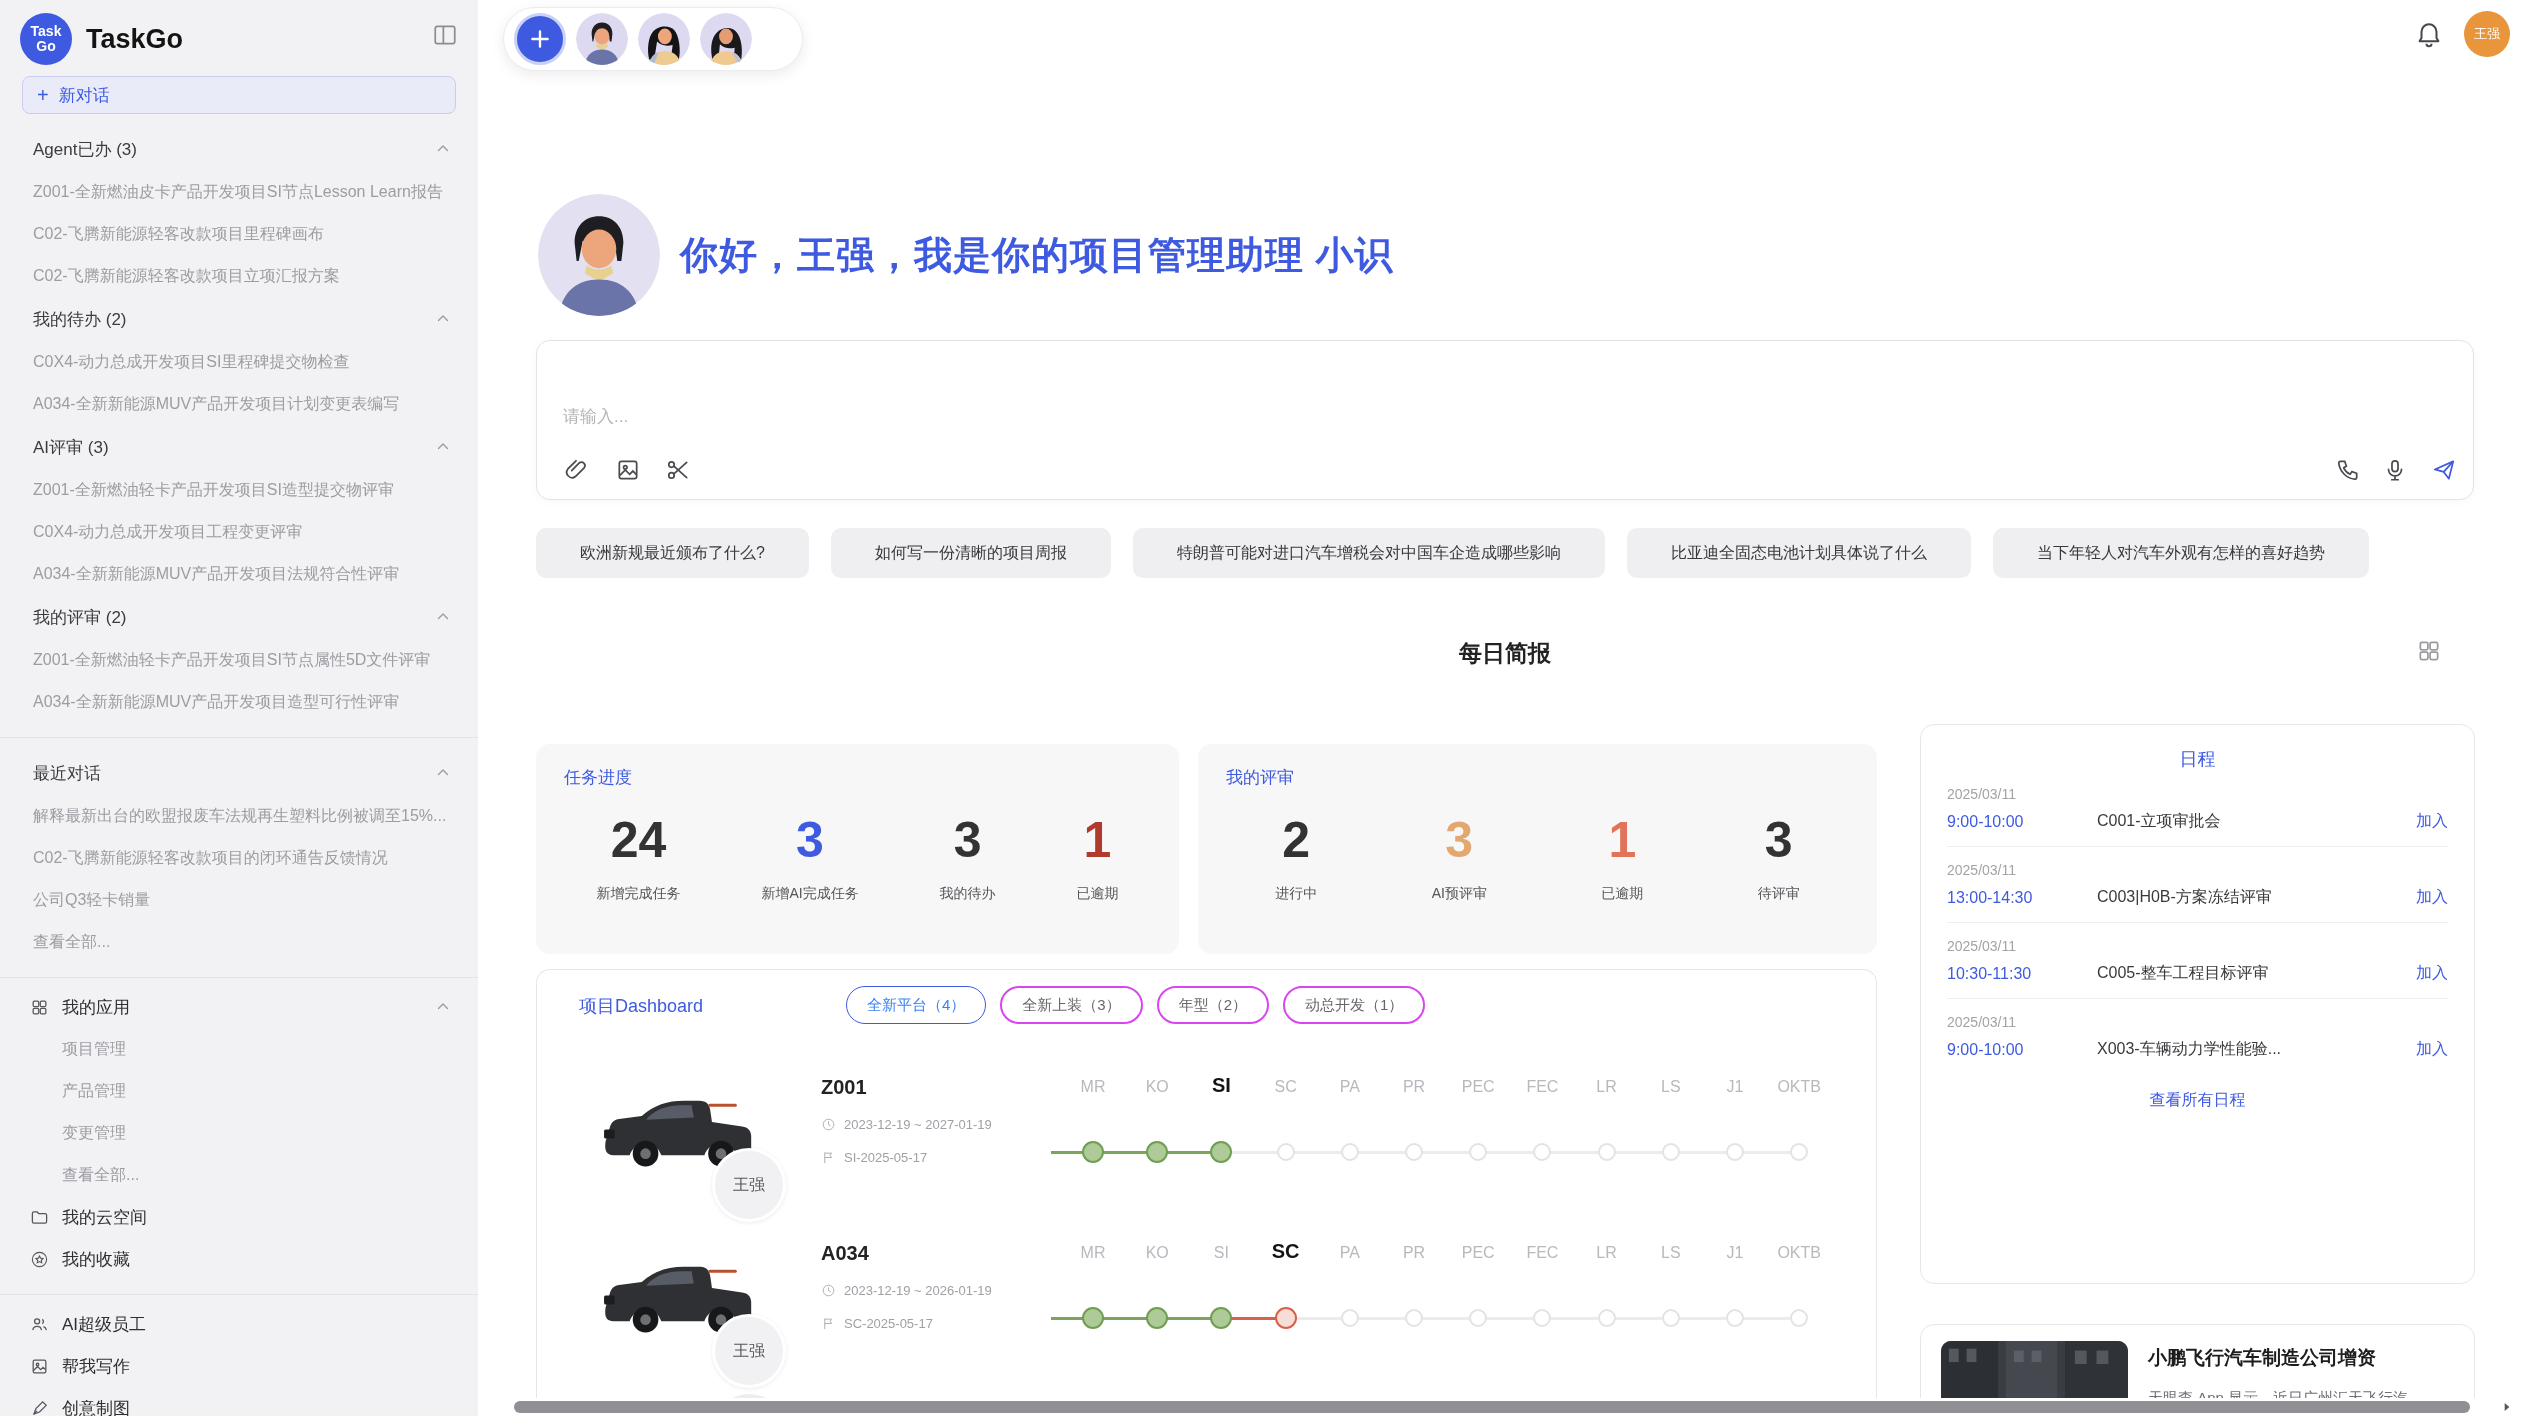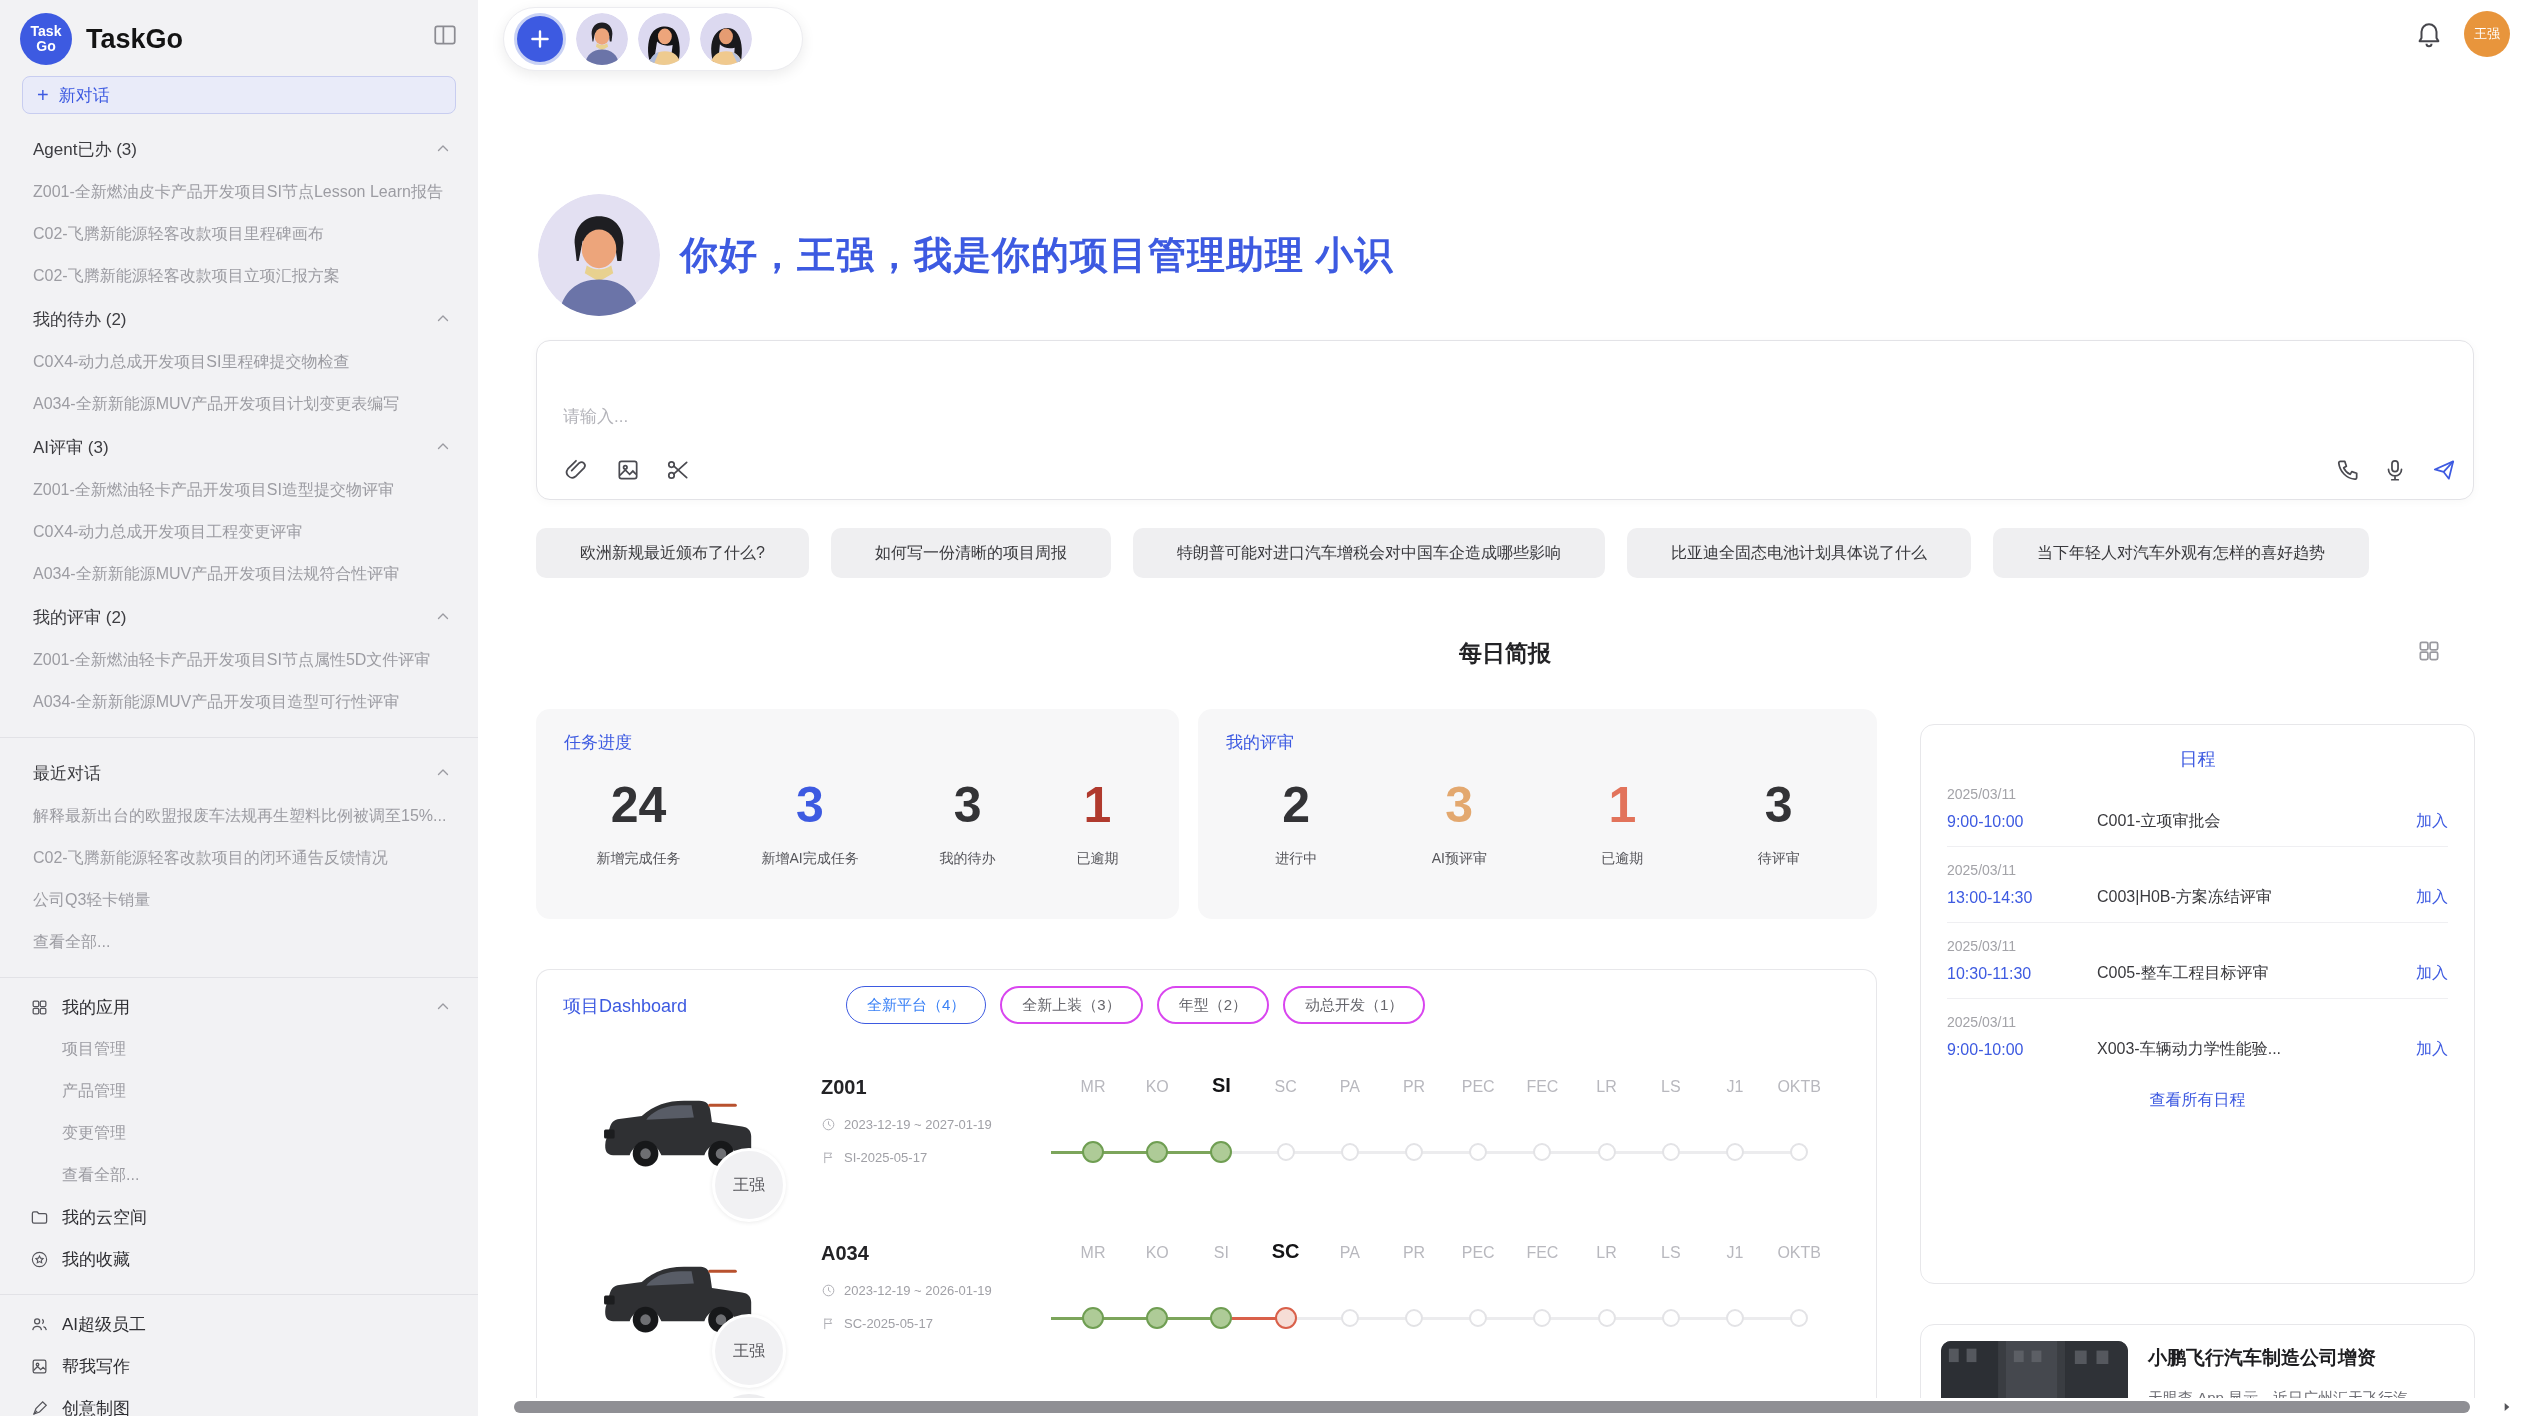--- a/index.html
+++ b/index.html
@@ -70,42 +70,42 @@
 
   .chips { position:absolute; left:58px; top:528px; width:1940px; display:flex; gap:22px; }
   .chip { height:50px; background:#efeff1; border-radius:10px; display:flex; align-items:center;
     padding:0 44px; font-size:16px; color:#39393d; white-space:nowrap; cursor:pointer; flex:none; }
 
   .brief-title { position:absolute; left:0; top:638px; width:2054px; text-align:center;
     font-size:23px; font-weight:700; color:#232326; }
   .layout-ic { position:absolute; left:1938px; top:638px; width:26px; height:26px; color:#9a9aa0; cursor:pointer; }
   .layout-ic svg { width:100%; height:100%; }
 
-  .stat-card { position:absolute; top:709px; height:210px; background:#f7f7f8; border-radius:14px; padding:22px 20px; }
+  .stat-card { position:absolute; top:744px; height:210px; background:#f7f7f8; border-radius:14px; padding:22px 20px; }
   .stat-card .sc-title { font-size:17px; color:#3D5AE1; margin-left:8px; }
   .stat-row { display:flex; justify-content:space-around; margin-top:22px; }
   .stat { display:flex; flex-direction:column; align-items:center; }
   .stat .num { font-size:50px; font-weight:600; line-height:58px; }
   .stat .lbl { margin-top:16px; font-size:14px; color:#55555a; }
 
   .sched { position:absolute; left:1442px; top:724px; width:555px; height:560px; background:#fff;
     border:1px solid #e7e7ea; border-radius:14px; padding:18px 26px 0 26px; }
   .sched-title { text-align:center; font-size:18px; color:#3D5AE1; margin-top:4px; }
   .sched-item { padding:15px 0 14px 0; border-bottom:1px solid #efeff2; }
   .sched-item:last-of-type { border-bottom:none; }
   .sched-date { font-size:14px; color:#a3a3a8; margin-bottom:9px; }
   .sched-line { display:flex; align-items:center; }
   .sched-time { width:150px; font-size:16px; color:#3D5AE1; flex:none; }
   .sched-name { flex:1; font-size:16px; color:#3a3a3e; white-space:nowrap; overflow:hidden; text-overflow:ellipsis; }
   .sched-join { font-size:16px; color:#3D5AE1; cursor:pointer; flex:none; margin-left:22px; }
   .sched-all { text-align:center; font-size:16px; color:#3D5AE1; margin-top:16px; cursor:pointer; }
 
   .dash { position:absolute; left:58px; top:969px; width:1341px; height:447px; background:#fff;
     border:1px solid #e7e7ea; border-radius:14px 14px 0 0; border-bottom:none; overflow:hidden; }
-  .dash-title { position:absolute; left:26px; top:24px; font-size:18px; color:#3D5AE1; }
+  .dash-title { position:absolute; left:42px; top:24px; font-size:18px; color:#3D5AE1; }
   .dash-tabs { position:absolute; left:309px; top:16px; display:flex; gap:14px; }
   .dtab { height:38px; border-radius:19px; border:2px solid #d946ef; background:#fff; color:#66666c;
     font-size:15px; display:flex; align-items:center; padding:0 20px; cursor:pointer; white-space:nowrap; }
   .dtab.active { border:1.5px solid #3D5AE1; color:#3b82f6; }
 
   .prow { position:absolute; left:0; width:1341px; height:158px; cursor:pointer; }
   .truck { position:absolute; left:58px; top:18px; width:166px; height:96px; }
   .truck svg { width:100%; height:100%; }
   .owner-badge { position:absolute; left:175px; top:86px; width:74px; height:74px; border-radius:50%;
     background:#f1f1f3; border:3px solid #fff; box-shadow:0 1px 4px rgba(0,0,0,.08);

